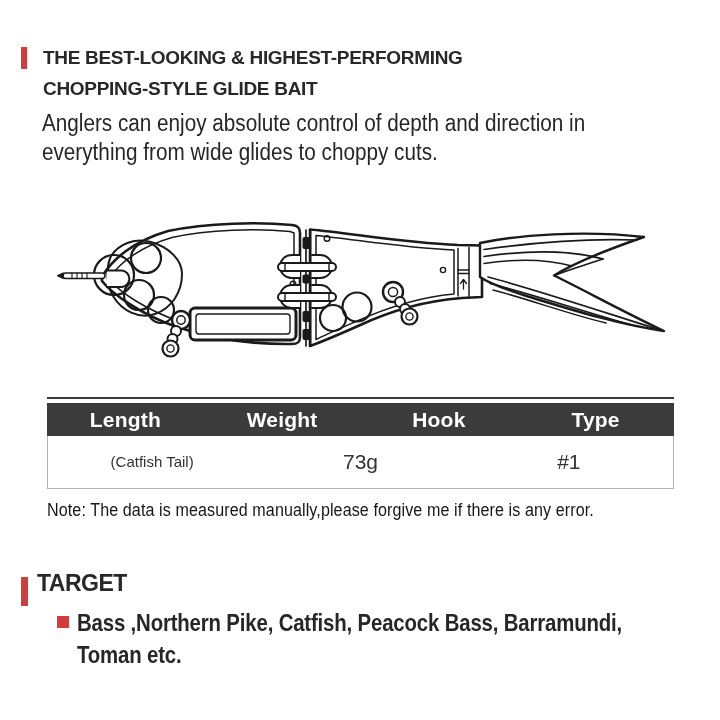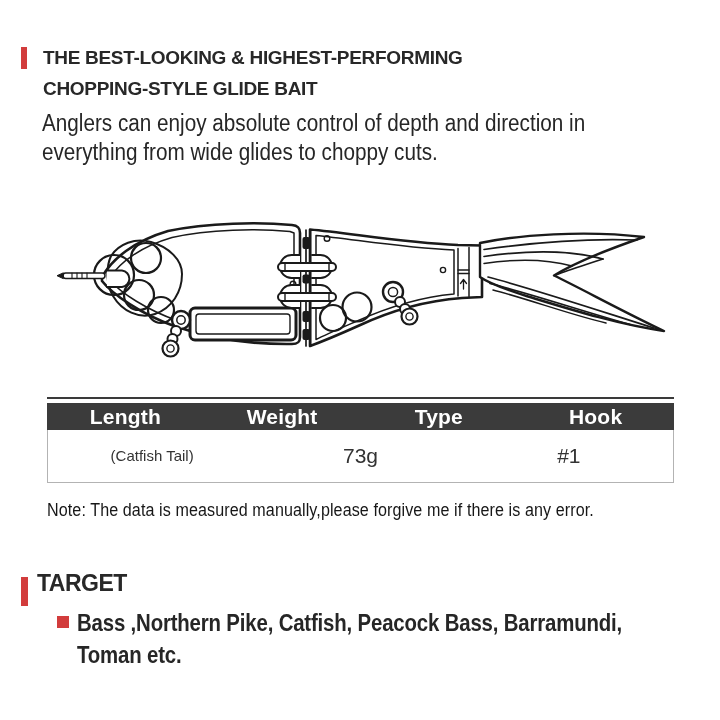--- a/index.html
+++ b/index.html
@@ -21,21 +21,21 @@
     font-size:23px;line-height:29px;color:#262626;font-stretch:condensed;
     transform:scaleX(0.90);transform-origin:left top;white-space:nowrap;
   }
 
   
   .fish-wrap{position:absolute;left:50px;top:218px;width:620px;height:150px;}
 
   
   .table-wrap{position:absolute;left:47px;top:397px;width:627px;}
   .table-topline{height:2px;background:#3a3a3a;margin-bottom:4px;}
-  .spec-header{display:flex;height:27px;background:#3b3b3b;align-items:center;}
+  .spec-header{display:flex;height:33px;background:#3b3b3b;align-items:center;}
   .spec-header .cell{
     flex:1;text-align:center;color:#ffffff;font-weight:bold;font-size:21px;letter-spacing:0.2px;
   }
   .spec-body{
     display:flex;height:52px;background:#ffffff;
     border:1px solid #b3b3b3;border-top:none;align-items:center;
   }
   .spec-body .cell{flex:1;text-align:center;font-size:21px;color:#333333;}
   .len-val{font-size:23px;line-height:24px;color:#333333;}
   .len-note{font-size:15px;line-height:16px;color:#333333;}
@@ -158,22 +158,22 @@
     </g>
   </g>
 </svg>
 </div>
 
 <div class="table-wrap">
   <div class="table-topline"></div>
   <div class="spec-header">
     <div class="cell">Length</div>
     <div class="cell">Weight</div>
+    <div class="cell">Hook</div>
     <div class="cell">Type</div>
-    <div class="cell">Hook</div>
   </div>
   <div class="spec-body">
     <div class="cell">
       <div class="len-note">(Catfish Tail)</div>
     </div>
     <div class="cell">73g</div>
     <div class="cell">#1</div>
   </div>
 </div>
 

